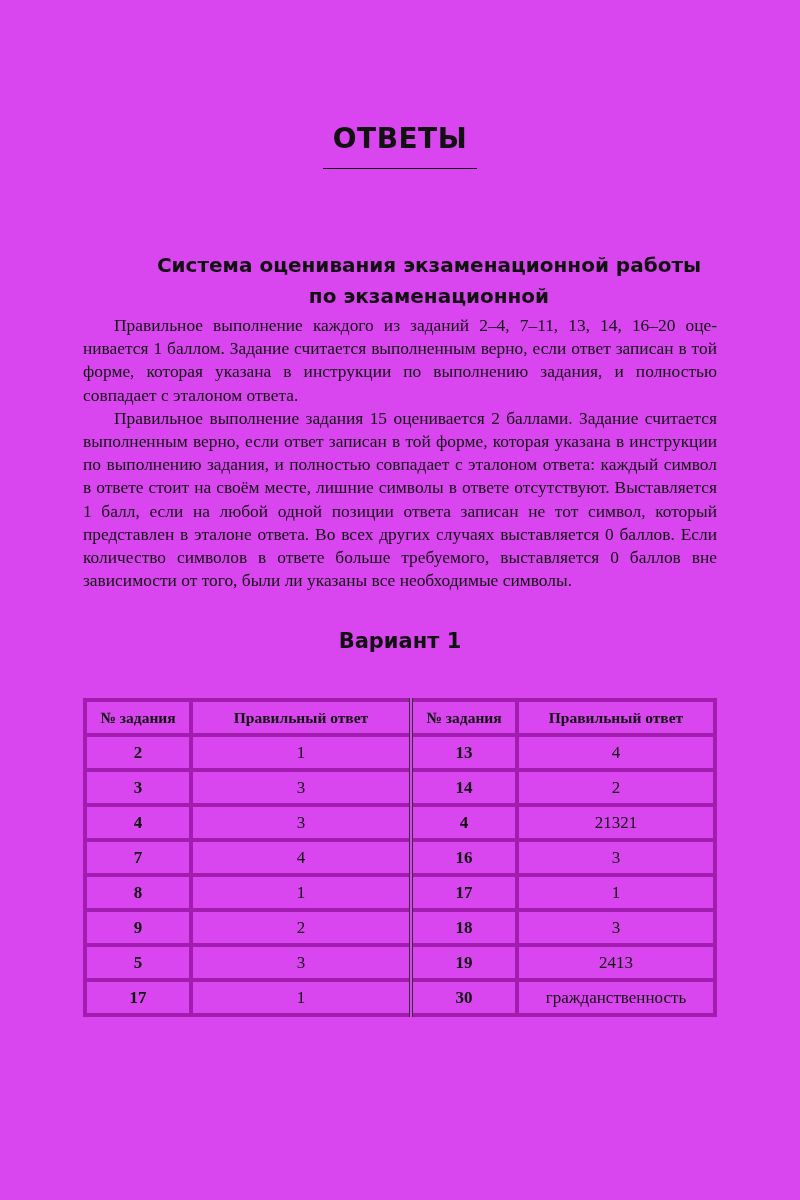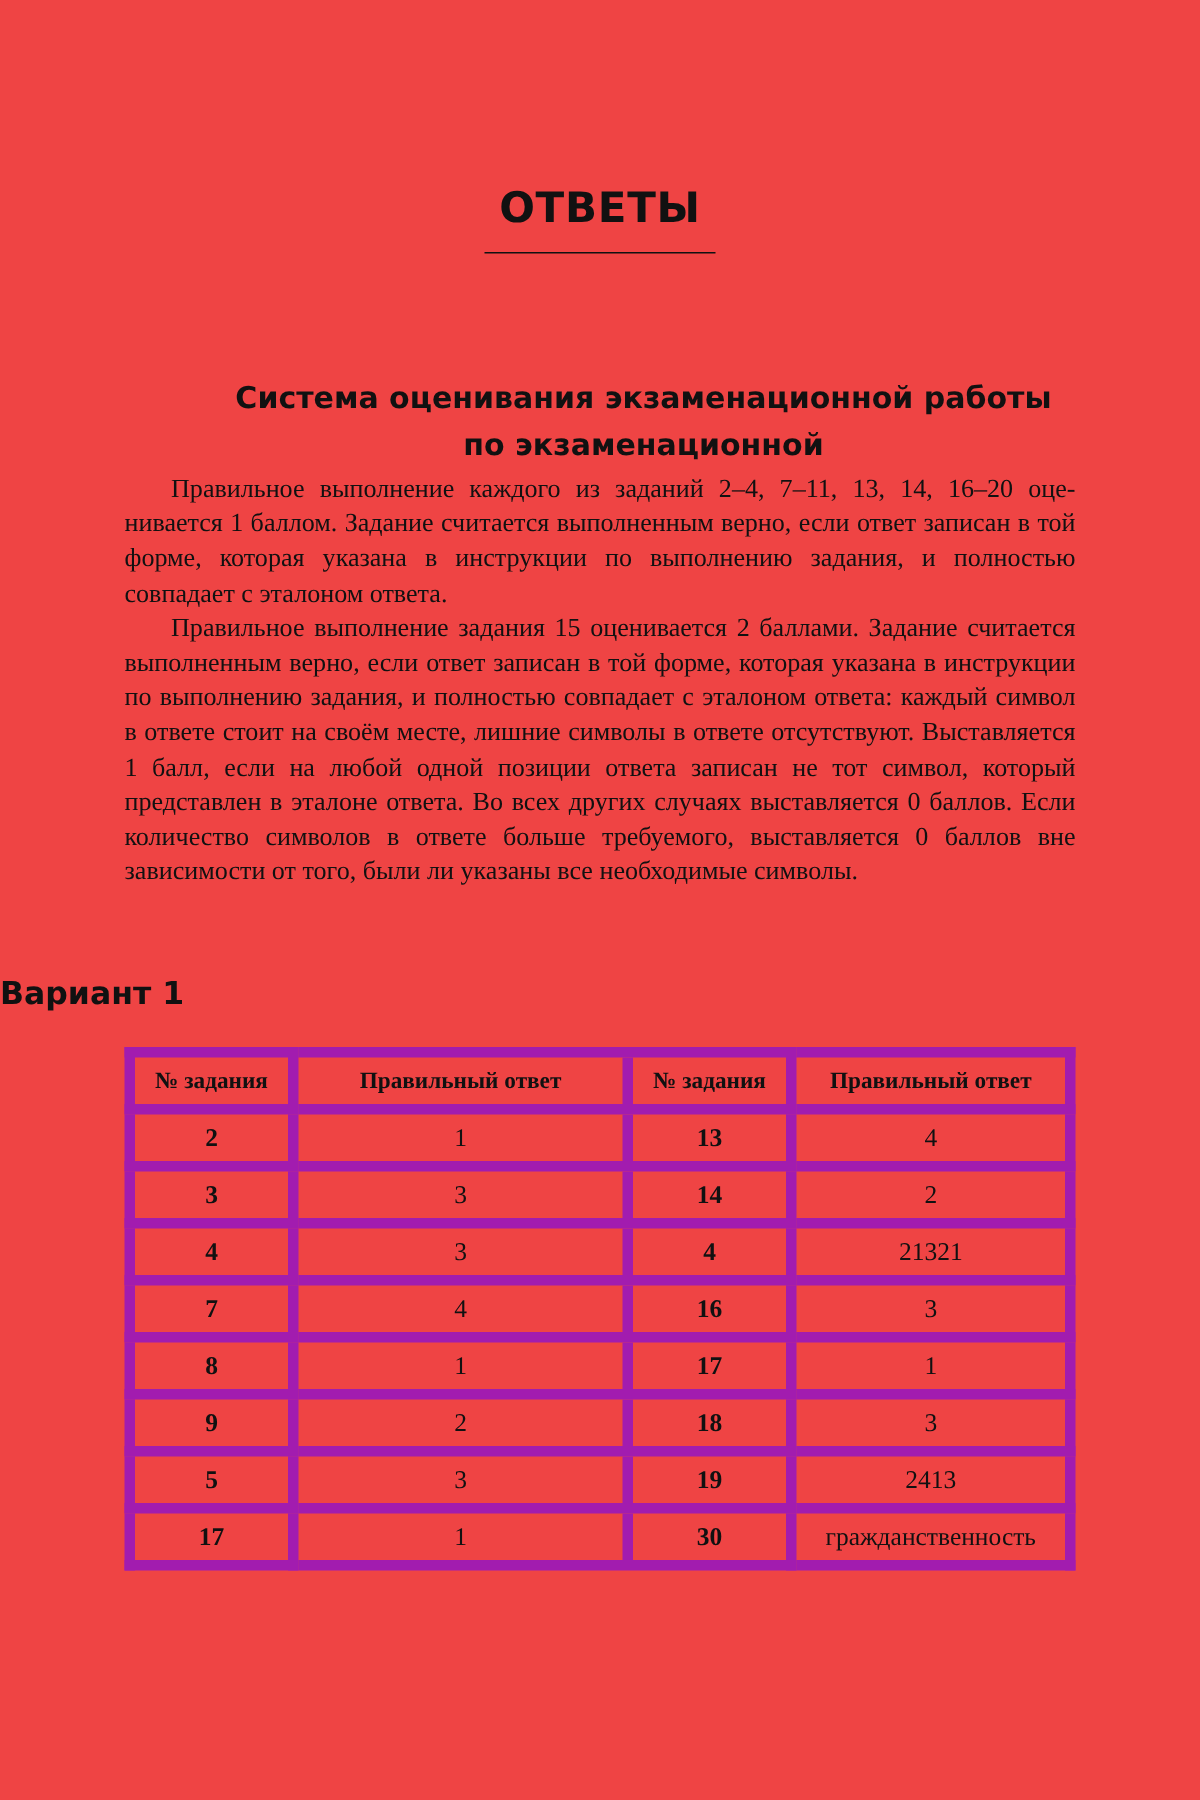--- a/index.html
+++ b/index.html
@@ -1,17 +1,17 @@
 <!DOCTYPE html>
 <html><head>
 <meta charset="utf-8">
 <style>
   html, body { margin: 0; padding: 0; background: #ffffff; }
   body { width: 800px; height: 1200px; position: relative; color: #111; overflow: hidden; }
-  .page { position: absolute; left: 0; top: 0; width: 800px; height: 1200px; background: #ef4444; }
+  .page { position: absolute; left: 0; top: 0; width: 800px; height: 1200px; background: #d946ef; }
 
   .main-title {
     position: absolute; top: 122px; left: 0; width: 800px; text-align: center;
     font-family: "DejaVu Sans", sans-serif; font-weight: bold; font-size: 28px;
     letter-spacing: 0.5px; color: #111;
   }
   .title-rule {
     position: absolute; top: 168px; left: 323px; width: 154px; height: 0;
     border-top: 1.5px solid #111;
   }
@@ -21,31 +21,31 @@
     line-height: 31px; color: #111; margin-left: 29px;
   }
   .body-text {
     position: absolute; top: 314px; left: 83px; width: 634px;
     font-family: Liberation Serif, serif; font-size: 17.4px; line-height: 23.2px;
     color: #111; text-align: justify; hyphens: manual;
   }
   .body-text p { margin: 0; text-indent: 31px; }
 
   .variant-title {
-    position: absolute; top: 650px; left: 0; width: 800px; text-align: left;
+    position: absolute; top: 629px; left: 0; width: 800px; text-align: center;
     font-family: "DejaVu Sans", sans-serif; font-weight: bold; font-size: 21px; color: #111;
   }
 
   table.answers {
     position: absolute; top: 698px; left: 83px; width: 634px;
     border-collapse: collapse; border: 2px solid #111;
     font-family: "Liberation Serif", serif; font-size: 17px; color: #111;
   }
   table.answers th, table.answers td {
-    border: 7px solid #a21caf; height: 31px; padding: 0; text-align: center; vertical-align: middle;
+    border: 4px solid #a21caf; height: 31px; padding: 0; text-align: center; vertical-align: middle;
   }
   table.answers th { font-weight: bold; font-size: 15.5px; height: 31px; }
   table.answers td.num { font-weight: bold; }
   table.answers .c1 { width: 102px; }
   table.answers .c2 { width: 216px; }
   table.answers .c3 { width: 102px; }
   table.answers .c4 { width: auto; }
   table.answers .split { border-right: 4px double #333; }
 </style>
 </head>

